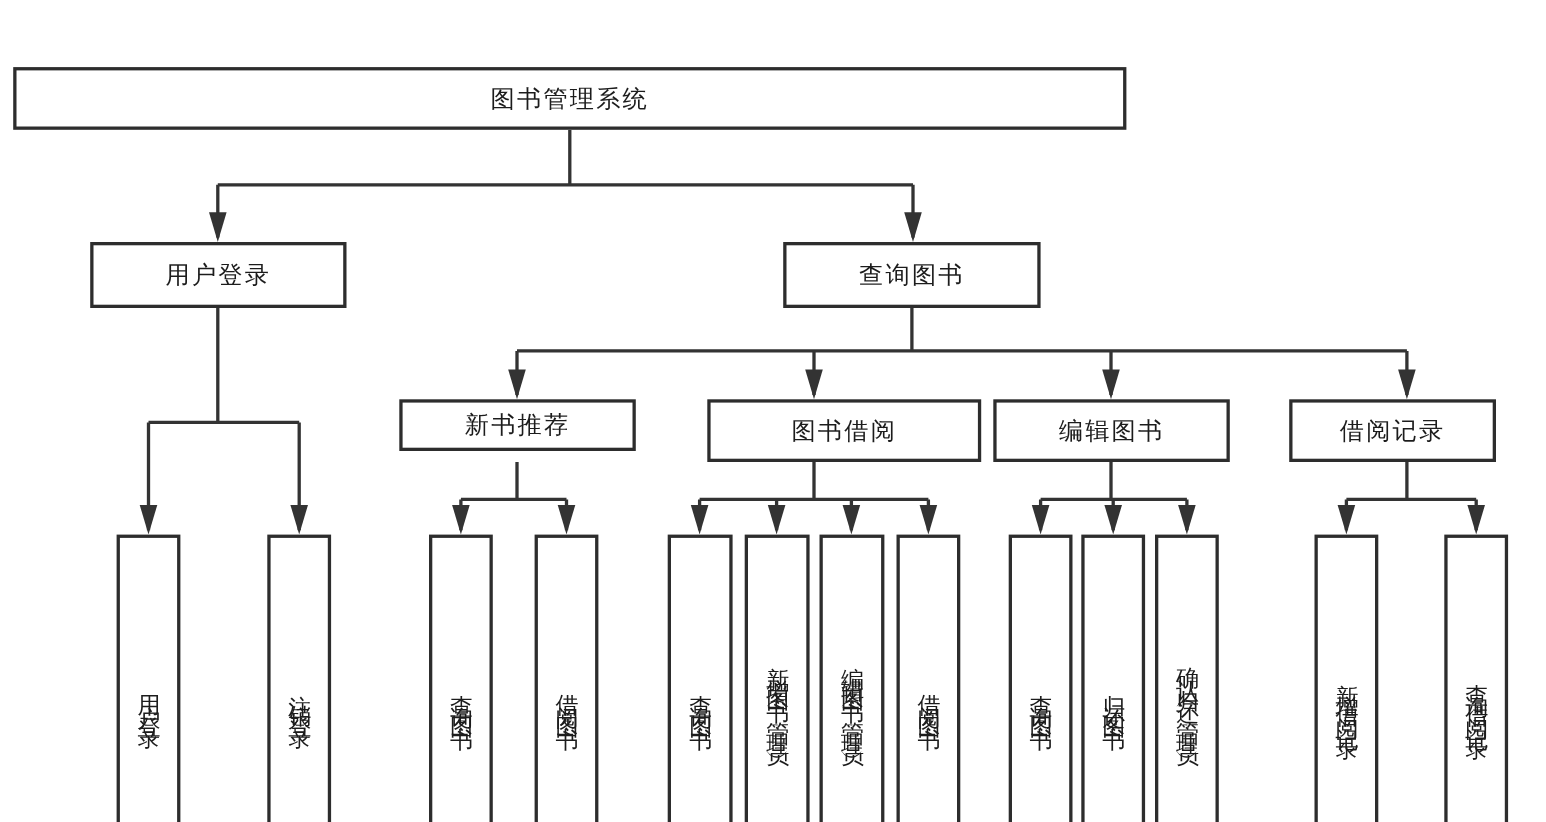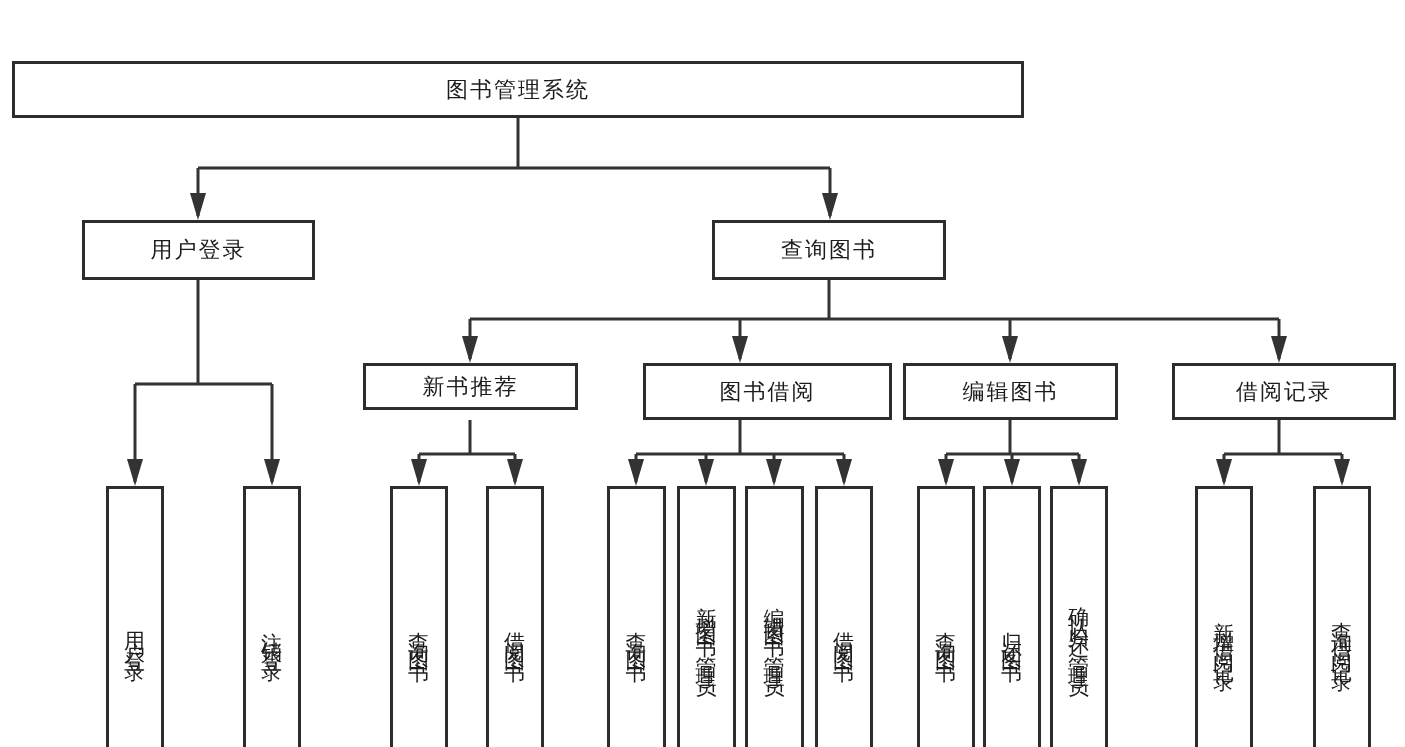--- a/index.html
+++ b/index.html
@@ -110,21 +110,21 @@
   </svg>
 
   <div class="box" style="left:12px; top:13px; width:1012px; height:57px;">图书管理系统</div>
 
   <div class="box" style="left:82px; top:172px; width:233px; height:60px;">用户登录</div>
   <div class="box" style="left:712px; top:172px; width:234px; height:60px;">查询图书</div>
 
   <div class="box" style="left:363px; top:315px; width:215px; height:47px;">新书推荐</div>
   <div class="box" style="left:643px; top:315px; width:249px; height:57px;">图书借阅</div>
   <div class="box" style="left:903px; top:315px; width:215px; height:57px;">编辑图书</div>
-  <div class="box" style="left:1172px; top:315px; width:224px; height:57px;font-family:Liberation Serif, serif;">借阅记录</div>
+  <div class="box" style="left:1172px; top:315px; width:188px; height:57px;font-family:Liberation Serif, serif;">借阅记录</div>
 
   <div class="leaf" style="left:106px; width:58px;">
     <span class="vtext">用户登录</span>
   </div>
   <div class="leaf" style="left:243px; width:58px;">
     <span class="vtext">注销登录</span>
   </div>
 
   <div class="leaf" style="left:390px; width:58px;">
     <span class="vtext">查询图书</span>

